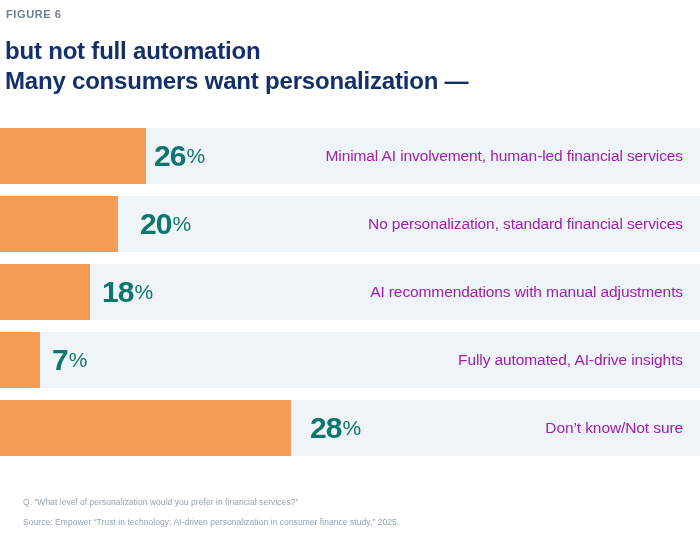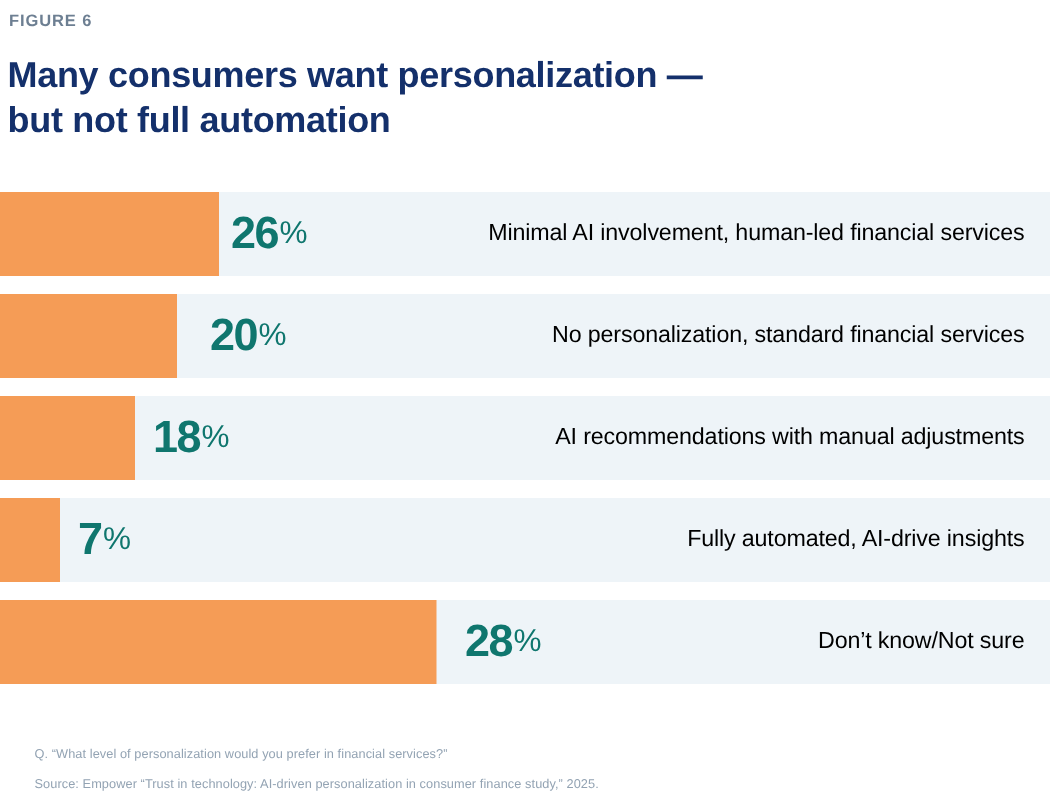--- a/index.html
+++ b/index.html
@@ -91,21 +91,21 @@
   }
   .cat-label {
     position: absolute;
     right: 17px;
     top: 0;
     height: 56px;
     display: flex;
     align-items: center;
     justify-content: flex-end;
     font-size: 15.5px;
-    color: #000000;
+    color: #a21caf;
     white-space: nowrap;
     letter-spacing: -0.1px;
   }
 
   
   .footer {
     position: absolute;
     left: 6px;
     top: 492px;
     width: 690px;
@@ -120,22 +120,22 @@
   }
 </style>
 </head>
 <body>
 
 <div class="figure">
 
   <div class="fig-label">FIGURE 6</div>
 
   <div class="fig-title">
+    <span class="line">but not full automation</span>
     <span class="line">Many consumers want personalization —</span>
-    <span class="line">but not full automation</span>
   </div>
 
   <div class="chart">
 
     <div class="row" style="background: rgb(238, 244, 248);">
       <div class="bar" id="bar-0" style="width: 146px; background: rgb(245, 156, 86);"></div>
       <div class="value" id="val-0" style="left: 154px;">
         <span class="num">26</span>
           <span class="pct">%</span>
       </div>

